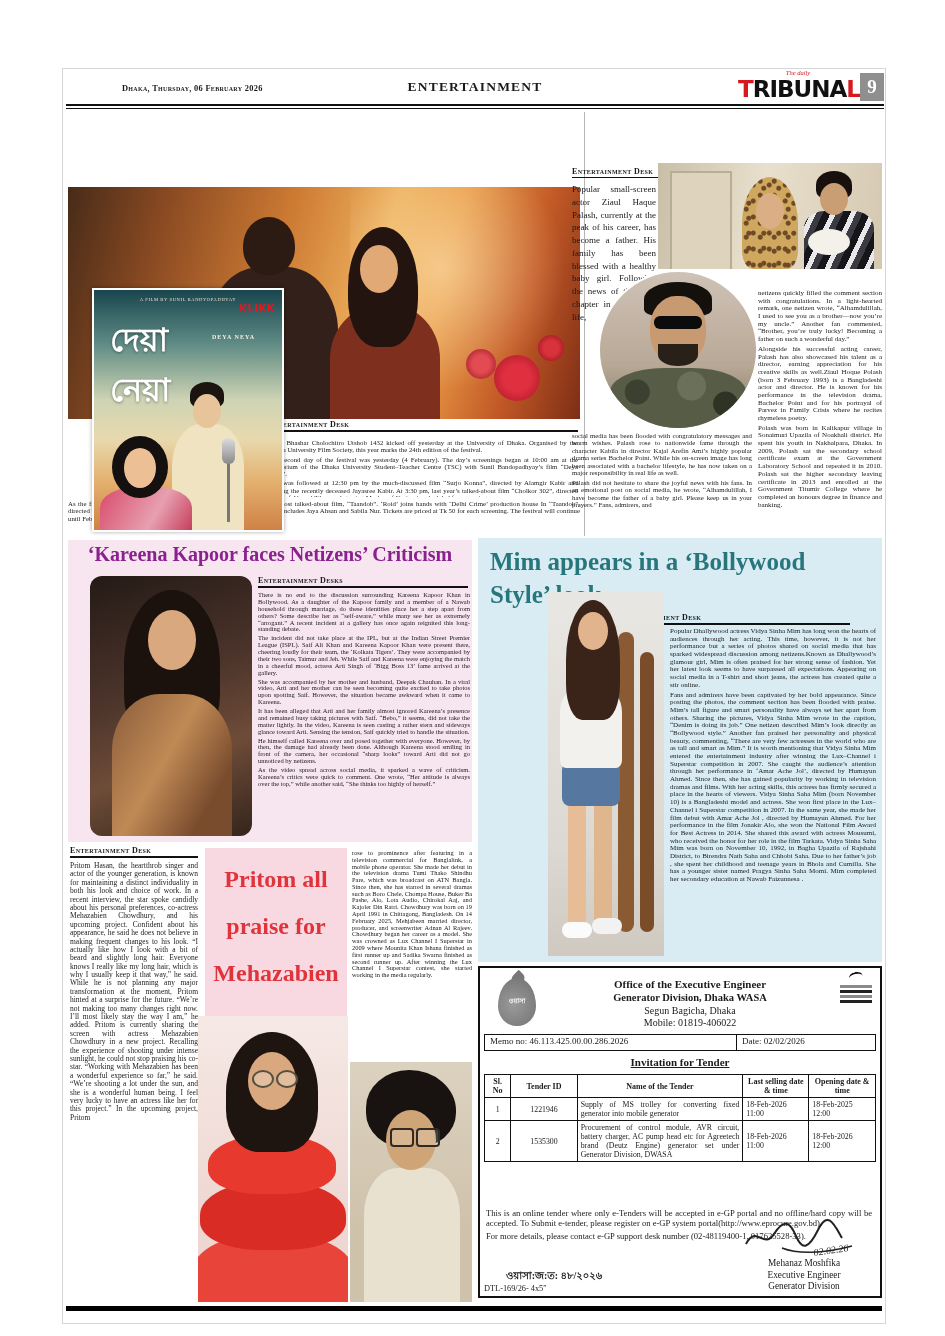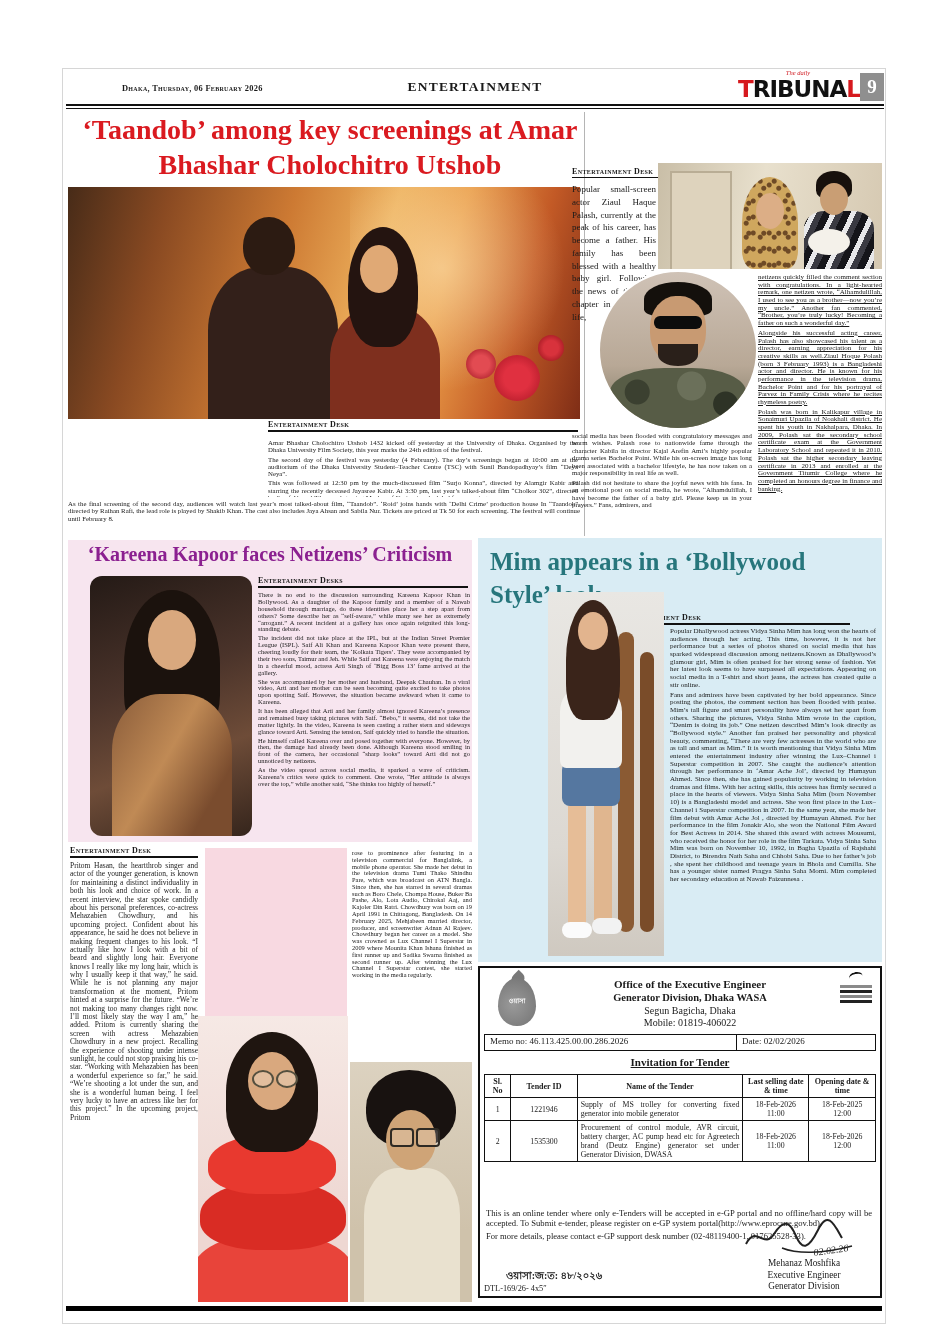--- a/index.html
+++ b/index.html
@@ -73,21 +73,21 @@
   .fam-baby{position:absolute;left:150px;top:66px;width:42px;height:26px;border-radius:50%;background:#f4f1ea;}
   .pal-circle{left:598px;top:270px;width:156px;height:156px;border-radius:50%;z-index:4;overflow:hidden;border:2px solid #fff;
      background:linear-gradient(#cfc2b6 0%,#b8a896 60%,#7a7460 100%);}
   .pal-hair{position:absolute;left:44px;top:10px;width:68px;height:34px;border-radius:50% 50% 20% 20%;background:#14100c;}
   .pal-face{position:absolute;left:50px;top:24px;width:56px;height:68px;border-radius:46%;background:#c89a72;}
   .pal-shades{position:absolute;left:54px;top:44px;width:48px;height:13px;border-radius:6px;background:#0c0c0c;}
   .pal-beard{position:absolute;left:58px;top:72px;width:40px;height:22px;border-radius:0 0 50% 50%;background:#2a201a;}
   .pal-camo{position:absolute;left:10px;top:96px;width:136px;height:60px;border-radius:40% 40% 0 0;
      background:radial-gradient(circle at 20% 40%,#3b4030 12px,transparent 13px),radial-gradient(circle at 60% 30%,#6b705a 14px,transparent 15px),
      radial-gradient(circle at 85% 60%,#2e3326 12px,transparent 13px),#575c46;}
-  .pa-col2{left:758px;top:274px;width:124px;height:264px;font-size:7px;line-height:1.1;overflow:hidden;text-decoration:underline;}
+  .pa-col2{left:758px;top:290px;width:124px;height:264px;font-size:7px;line-height:1.1;overflow:hidden;}
   .pa-col1bc{left:572px;top:432px;width:180px;height:104px;font-size:6.8px;line-height:1.1;overflow:hidden;}
   
   .ka-box{left:68px;top:540px;width:404px;height:302px;background:#f7e5ef;}
   .hl-kareena{left:70px;top:543px;width:400px;text-align:center;color:#8b2090;font-weight:bold;font-size:20px;}
   .ka-photo{left:90px;top:576px;width:162px;height:260px;border-radius:12px;overflow:hidden;
      background:linear-gradient(160deg,#241a16,#4a332a 40%,#6e4c38 68%,#35251c);}
   .ka-hair{position:absolute;left:34px;top:14px;width:96px;height:150px;border-radius:50% 50% 30% 30%;background:#1b120d;}
   .ka-face{position:absolute;left:58px;top:34px;width:48px;height:60px;border-radius:50%;background:#d9a87e;}
   .ka-dress{position:absolute;left:22px;top:118px;width:120px;height:142px;border-radius:40% 40% 0 0;
      background:linear-gradient(120deg,#8a5c3a,#c08a55 45%,#7a4c2e 80%);}
@@ -146,21 +146,21 @@
   .td-memo{left:484px;top:1034px;width:392px;height:17px;border:1.5px solid #111;box-sizing:border-box;display:flex;font-size:9px;}
   .td-memo .m-left{flex:1;padding:1px 5px;}
   .td-memo .m-right{width:128px;border-left:1.5px solid #111;padding:1px 5px;}
   .td-title{left:484px;top:1056px;width:392px;text-align:center;font-weight:bold;font-size:11px;text-decoration:underline;}
   .td-table{position:absolute;left:484px;top:1074px;width:392px;border-collapse:collapse;font-size:7.8px;}
   .td-table th,.td-table td{border:1.3px solid #111;padding:2px 3px;vertical-align:middle;}
   .td-table th{font-size:8px;text-align:center;}
   .c-sl{width:20px;text-align:center;}
   .c-id{width:62px;text-align:center;}
   .c-name{width:168px;text-align:justify;}
-  .c-dt{width:62px;text-align:center;}
+  .c-dt{width:62px;text-align:left;}
   .td-notes{left:486px;top:1208px;width:386px;font-size:8.6px;line-height:1.22;text-align:justify;}
   .td-ref{left:506px;top:1268px;width:140px;font-weight:bold;font-size:10px;}
   .td-sig-scribble{left:742px;top:1216px;width:118px;height:42px;}
   .td-sig{left:736px;top:1258px;width:136px;text-align:center;font-size:9.3px;line-height:1.25;}
   .td-dtl{left:484px;top:1284px;width:130px;font-size:8.3px;}
 </style>
 </head>
 <body>
 
 <div id="page">
@@ -171,34 +171,50 @@
   <div class="abs section-title">ENTERTAINMENT</div>
   <div class="abs masthead">
     <div class="md-daily">The daily</div>
     <div class="md-word"><span class="md-red">T</span><span>RIBUNA</span><span class="md-red">L</span></div>
   </div>
   <div class="abs pagenum">9</div>
   <div class="abs rule-a"></div>
   <div class="abs rule-b"></div>
   <div class="abs vrule"></div>
 
-  <div class="abs hl-taandob">‘Taandob’ among key screenings at Amar Bhashar Cholochitro Utshob</div>
 
   <div class="abs festival">
     <div class="fest-glow"></div>
     <div class="fest-man-body"></div>
     <div class="fest-man-head"></div>
     <div class="fest-woman-body"></div>
     <div class="fest-woman-hair"></div>
     <div class="fest-woman-face"></div>
     <div class="fest-flower1"></div>
     <div class="fest-flower2"></div>
     <div class="fest-flower3"></div>
   </div>
 
+  <div class="abs poster">
+    <div class="poster-credit">A FILM BY SUNIL BANDYOPADHYAY</div>
+    <div class="poster-brand">KLIKK</div>
+    <div class="poster-bn">
+      <div>দেয়া</div>
+      <div>নেয়া</div>
+    </div>
+    <div class="poster-en">DEYA NEYA</div>
+    <div class="poster-man-body"></div>
+    <div class="poster-man-hair"></div>
+    <div class="poster-man-face"></div>
+    <div class="poster-mic-stick"></div>
+    <div class="poster-mic"></div>
+    <div class="poster-woman-sari"></div>
+    <div class="poster-woman-hair"></div>
+    <div class="poster-woman-face"></div>
+  </div>
 
   <div class="abs byline ta-byline">Entertainment Desk</div>
   <div class="abs ta-body jus">
     <p class="para">Amar Bhashar Cholochitro Utshob 1432 kicked off yesterday at the University of Dhaka. Organised by the Dhaka University Film Society, this year marks the 24th edition of the festival.</p>
     <p class="para">The second day of the festival was yesterday (4 February). The day’s screenings began at 10:00 am at the auditorium of the Dhaka University Student–Teacher Centre (TSC) with Sunil Bandopadhyay’s film “Deya Neya”.</p>
     <p class="para">This was followed at 12:30 pm by the much-discussed film “Surjo Konna”, directed by Alamgir Kabir and starring the recently deceased Jayasree Kabir. At 3:30 pm, last year’s talked-about film “Cholkor 302”, directed by Saraf Ahmed Zibon and starring Mosharraf Karim, is scheduled for screening.</p>
   </div>
   <div class="abs ta-wide jus">As the final screening of the second day, audiences will watch last year’s most talked-about film, “Taandob”. ‘Roid’ joins hands with ‘Delhi Crime’ production house In “Taandob”, directed by Raihan Rafi, the lead role is played by Shakib Khan. The cast also includes Jaya Ahsan and Sabila Nur. Tickets are priced at Tk 50 for each screening. The festival will continue until February 8.</div>
 
   <div class="abs byline pa-byline">Entertainment Desk</div>
@@ -268,20 +284,21 @@
     <div class="mi-shoe2"></div>
   </div>
   <div class="abs mi-text jus">
     <p class="para">Popular Dhallywood actress Vidya Sinha Mim has long won the hearts of audiences through her acting. This time, however, it is not her performance but a series of photos shared on social media that has sparked widespread discussion among netizens.Known as Dhallywood’s glamour girl, Mim is often praised for her strong sense of fashion. Yet her latest look seems to have surpassed all expectations. Appearing on social media in a T-shirt and short jeans, the actress has created quite a stir online.</p>
     <p class="para">Fans and admirers have been captivated by her bold appearance. Since posting the photos, the comment section has been flooded with praise. Mim’s tall figure and smart personality have always set her apart from others. Sharing the pictures, Vidya Sinha Mim wrote in the caption, “Denim is doing its job.” One netizen described Mim’s look directly as “Bollywood style.” Another fan praised her personality and physical beauty, commenting, “There are very few actresses in the world who are as tall and smart as Mim.” It is worth mentioning that Vidya Sinha Mim entered the entertainment industry after winning the Lux–Channel i Superstar competition in 2007. She caught the audience’s attention through her performance in ‘Amar Ache Jol’, directed by Humayun Ahmed. Since then, she has gained popularity by working in television dramas and films. With her acting skills, this actress has firmly secured a place in the hearts of viewers. Vidya Sinha Saha Mim (born November 10) is a Bangladeshi model and actress. She won first place in the Lux–Channel i Superstar competition in 2007. In the same year, she made her film debut with Amar Ache Jol , directed by Humayun Ahmed. For her performance in the film Jonakir Alo, she won the National Film Award for Best Actress in 2014. She shared this award with actress Mousumi, who received the honor for her role in the film Tarkata. Vidya Sinha Saha Mim was born on November 10, 1992, in Bagha Upazila of Rajshahi District, to Birendra Nath Saha and Chhobi Saha. Due to her father’s job , she spent her childhood and teenage years in Bhola and Cumilla. She has a younger sister named Pragya Sinha Saha Momi. Mim completed her secondary education at Nawab Faizunnesa .</p>
   </div>
 
   <div class="abs byline pr-byline">Entertainment Desk</div>
   <div class="abs pr-col1 jus">Pritom Hasan, the heartthrob singer and actor of the younger generation, is known for maintaining a distinct individuality in both his look and choice of work. In a recent interview, the star spoke candidly about his personal preferences, co-actress Mehazabien Chowdhury, and his upcoming project. Confident about his appearance, he said he does not believe in making frequent changes to his look. “I actually like how I look with a bit of beard and slightly long hair. Everyone knows I really like my long hair, which is why I usually keep it that way,” he said. While he is not planning any major transformation at the moment, Pritom hinted at a surprise for the future. “We’re not making too many changes right now. I’ll most likely stay the way I am,” he added. Pritom is currently sharing the screen with actress Mehazabien Chowdhury in a new project. Recalling the experience of shooting under intense sunlight, he could not stop praising his co-star. “Working with Mehazabien has been a wonderful experience so far,” he said. “We’re shooting a lot under the sun, and she is a wonderful human being. I feel very lucky to have an actress like her for this project.” In the upcoming project, Pritom</div>
   <div class="abs pr-pink"></div>
+  <div class="abs hl-pritom">Pritom all praise for Mehazabien</div>
   <div class="abs pr-col2 jus">rose to prominence after featuring in a television commercial for Banglalink, a mobile phone operator. She made her debut in the television drama Tumi Thako Shindhu Pare, which was broadcast on ATN Bangla. Since then, she has starred in several dramas such as Boro Chele, Chompa House, Buker Ba Pashe, Alo, Lota Audio, Chirokal Aaj, and Kajoler Din Ratri. Chowdhury was born on 19 April 1991 in Chittagong, Bangladesh. On 14 February 2025, Mehjabeen married director, producer, and screenwriter Adnan Al Rajeev. Chowdhury began her career as a model. She was crowned as Lux Channel I Superstar in 2009 where Mounita Khan Ishana finished as first runner up and Sadika Swarna finished as second runner up. After winning the Lux Channel I Superstar contest, she started working in the media regularly.</div>
 
   <div class="abs me-photo">
     <div class="me-dress3"></div>
     <div class="me-dress2"></div>
     <div class="me-dress1"></div>
     <div class="me-hair"></div>
     <div class="me-face"></div>
     <div class="me-gl1"></div>
     <div class="me-gl2"></div>

